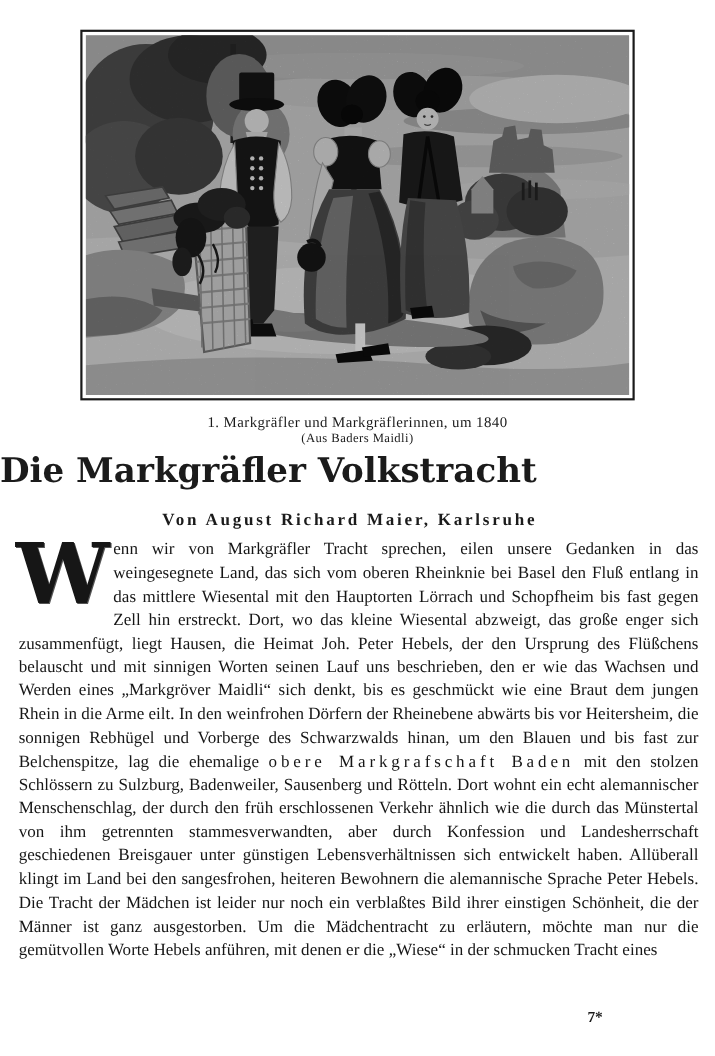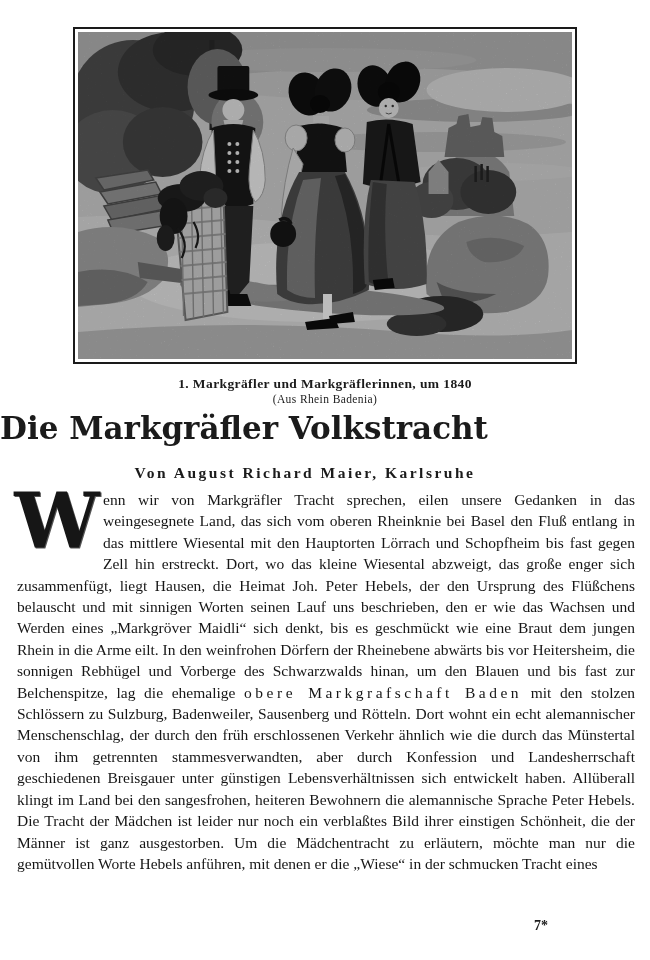--- a/index.html
+++ b/index.html
@@ -15,36 +15,36 @@
 
   
   .figure-frame {
     position:absolute; left:73px; top:27px; width:504px; height:337px;
     border:2px solid #1a1a1a; padding:3px; background:#fff;
   }
   .figure-frame svg { display:block; width:100%; height:100%; }
 
   .caption1 {
     position:absolute; top:376px; left:0; width:650px;
-    text-align:center; font-size:13.5px; font-weight:bold;
+    text-align:center; font-size:13.5px; font-weight:normal;
     letter-spacing:0.4px;
   }
   .caption2 {
     position:absolute; top:393px; left:0; width:650px;
     text-align:center; font-size:11.5px; letter-spacing:0.4px;
   }
 
   
   .title {
     position:absolute; top:410px; left:0; width:650px;
     text-align:left; font-family:"DejaVu Serif", serif;
     font-size:31px; font-weight:bold; letter-spacing:0px;
   }
   .byline {
-    position:absolute; top:464px; left:0; width:610px;
+    position:absolute; top:464px; left:13px; width:610px;
     text-align:center; font-size:15.5px; font-weight:bold;
     letter-spacing:2.5px;
   }
 
   
   .body-text {
     position:absolute; top:489px; left:17px; width:618px;
     font-size:15.5px; line-height:21.4px; text-align:justify;
     color:#161616;
   }
@@ -212,21 +212,21 @@
         <path d="M288,252 Q284,190 294,148 L338,150 Q352,196 350,252 Q320,262 288,252 Z" fill="#545454"></path>
         <path d="M296,150 Q290,200 292,250 Q304,256 312,254 Q306,200 310,152 Z" fill="#3c3c3c"></path>
         <path d="M296,248 L316,246 L318,256 L298,258 Z" fill="#0c0c0c"></path>
       </g>
 
       <rect x="0" y="0" width="496" height="327" filter="url(#grain)" opacity="0.20"></rect>
     </svg>
   </div>
 
   <div class="caption1">1. Markgräfler und Markgräflerinnen, um 1840</div>
-  <div class="caption2">(Aus Rhein Badenia)</div>
+  <div class="caption2">(Aus Baders Maidli)</div>
 
   <h1 class="title">Die Markgräfler Volkstracht</h1>
   <div class="byline">Von August Richard Maier, Karlsruhe</div>
 
   <div class="body-text">
     <span class="drop-cap">W</span><span>enn wir von Markgräfler Tracht sprechen, eilen unsere Gedanken in das weingesegnete Land, das sich vom oberen Rheinknie bei Basel den Fluß entlang in das mittlere Wiesental mit den Hauptorten Lörrach und Schopfheim bis fast gegen Zell hin erstreckt. Dort, wo das kleine Wiesental abzweigt, das große enger sich zusammenfügt, liegt Hausen, die Heimat Joh. Peter Hebels, der den Ursprung des Flüßchens belauscht und mit sinnigen Worten seinen Lauf uns beschrieben, den er wie das Wachsen und Werden eines „Markgröver Maidli“ sich denkt, bis es geschmückt wie eine Braut dem jungen Rhein in die Arme eilt. In den weinfrohen Dörfern der Rheinebene abwärts bis vor Heitersheim, die sonnigen Rebhügel und Vorberge des Schwarzwalds hinan, um den Blauen und bis fast zur Belchenspitze, lag die ehemalige </span><span class="emphasized">obere Markgrafschaft Baden</span><span> mit den stolzen Schlössern zu Sulzburg, Badenweiler, Sausenberg und Rötteln. Dort wohnt ein echt alemannischer Menschenschlag, der durch den früh erschlossenen Verkehr ähnlich wie die durch das Münstertal von ihm getrennten stammesverwandten, aber durch Konfession und Landesherrschaft geschiedenen Breisgauer unter günstigen Lebensverhältnissen sich entwickelt haben. Allüberall klingt im Land bei den sangesfrohen, heiteren Bewohnern die alemannische Sprache Peter Hebels. Die Tracht der Mädchen ist leider nur noch ein verblaßtes Bild ihrer einstigen Schönheit, die der Männer ist ganz ausgestorben. Um die Mädchentracht zu erläutern, möchte man nur die gemütvollen Worte Hebels anführen, mit denen er die „Wiese“ in der schmucken Tracht eines</span>
   </div>
 
   <div class="signature-mark">7*</div>
 

